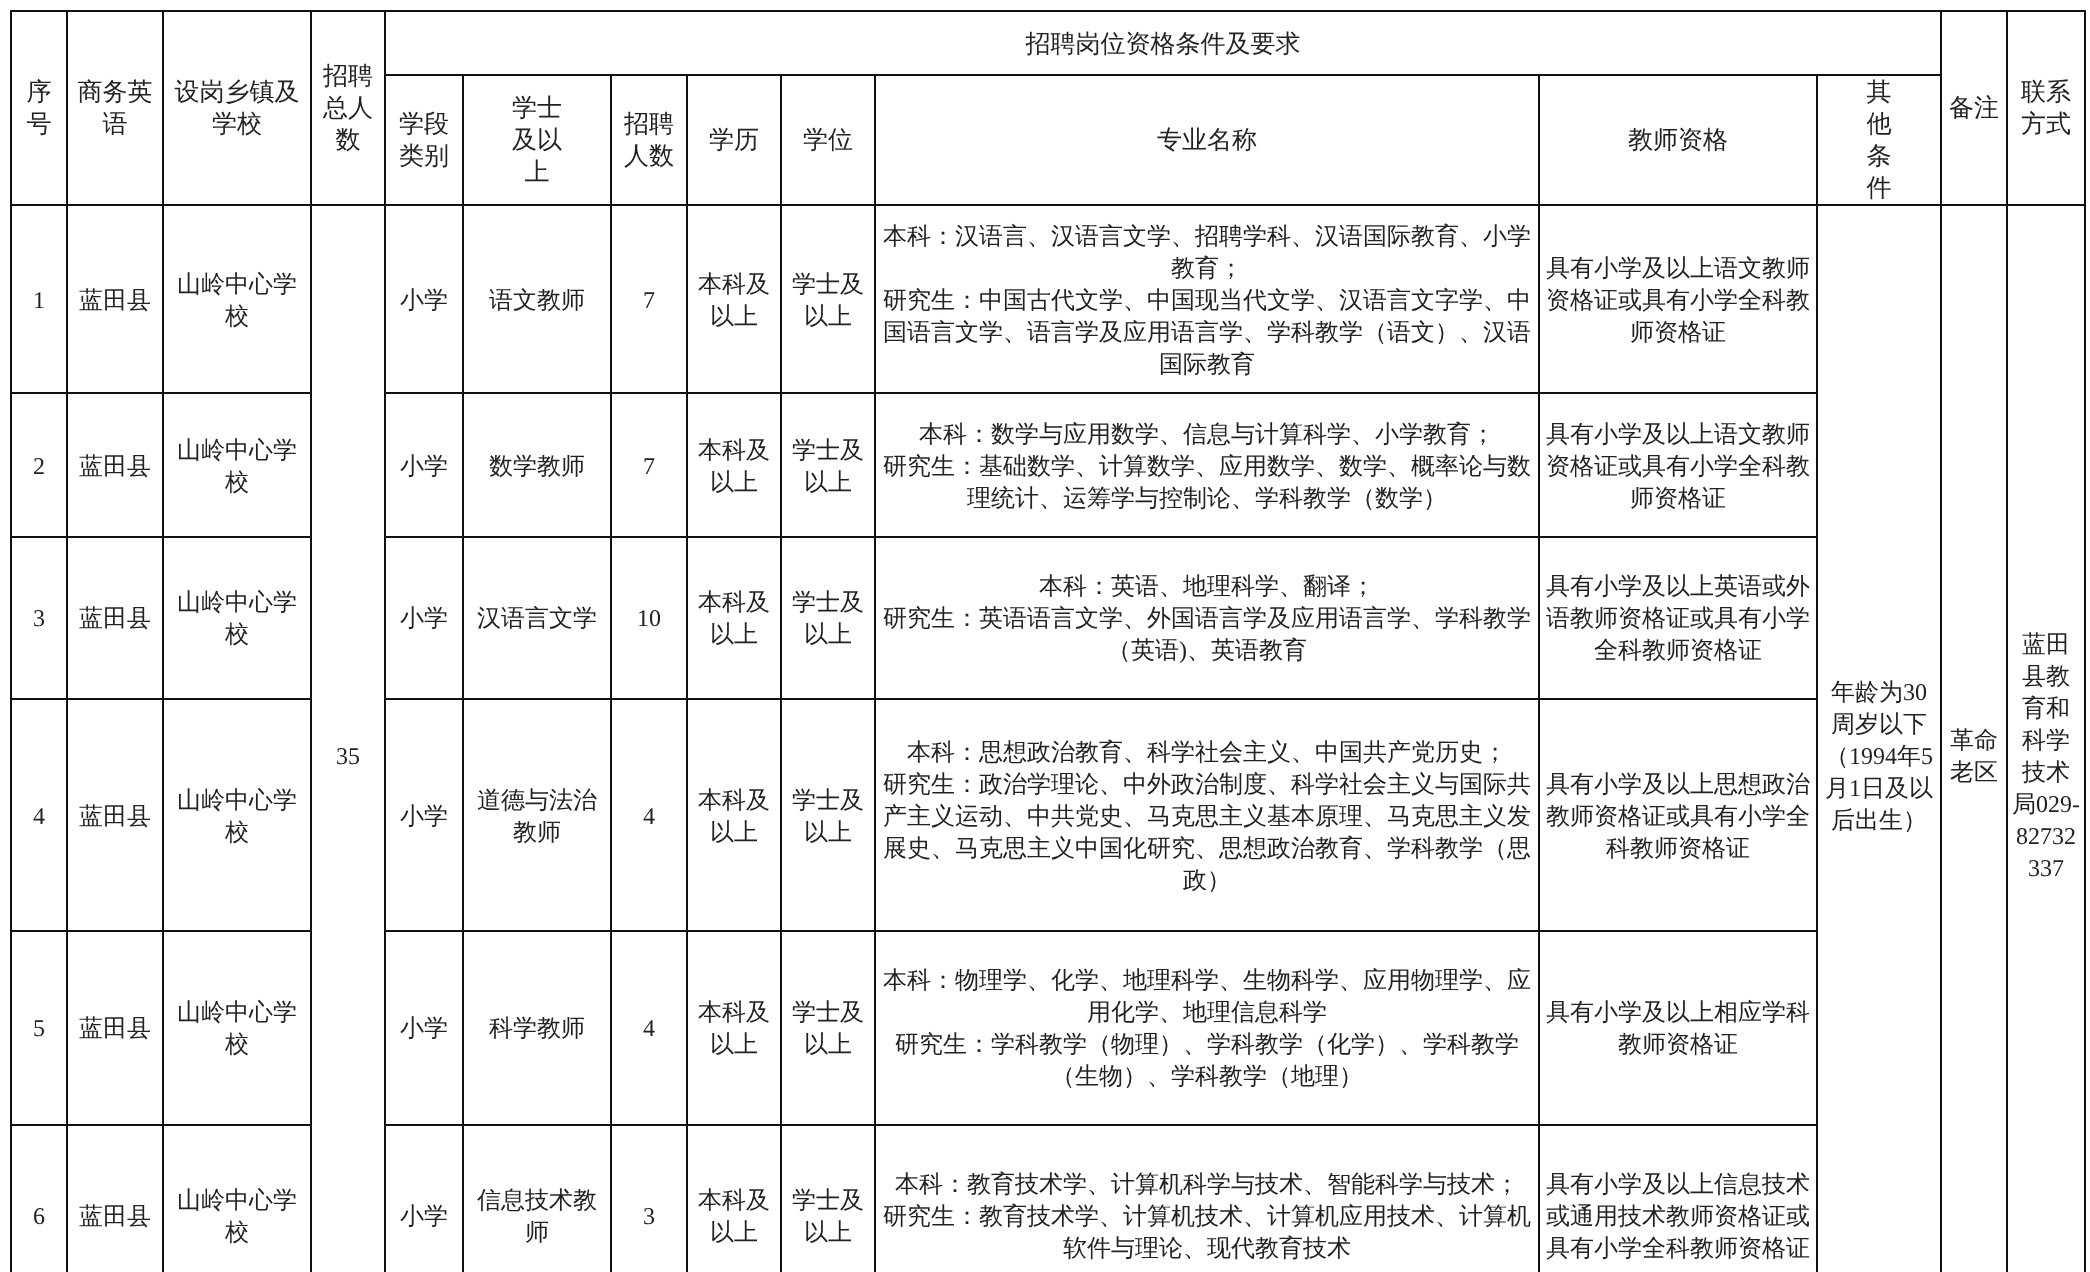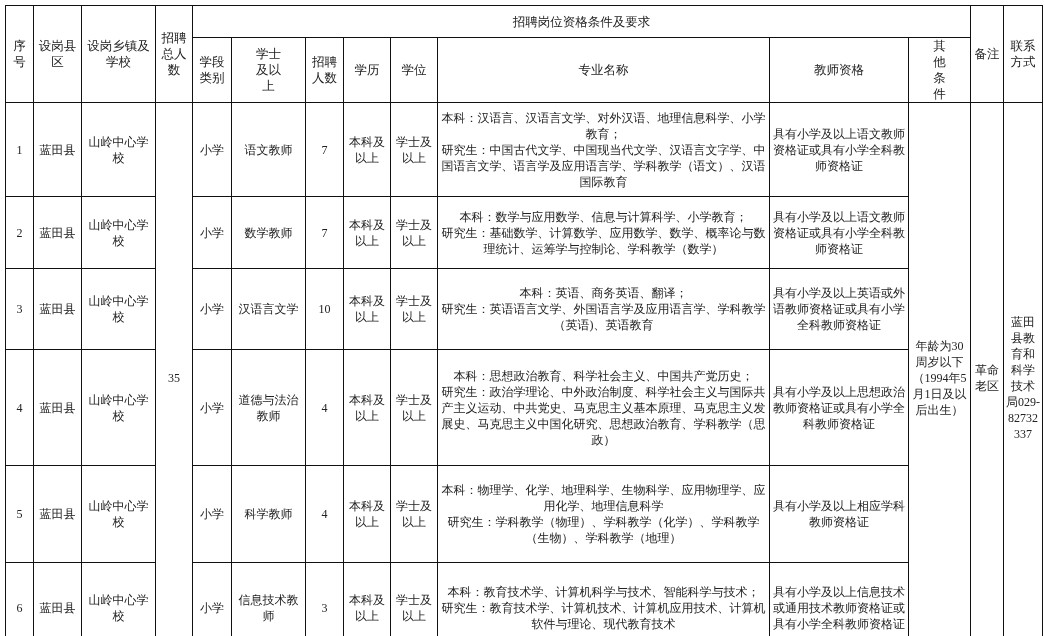--- a/index.html
+++ b/index.html
@@ -51,21 +51,21 @@
     <col style="width:47px">
     <col style="width:332px">
     <col style="width:139px">
     <col style="width:62px">
     <col style="width:33px">
     <col style="width:39px">
   </colgroup>
   <thead>
     <tr class="h1">
       <th rowspan="2" class="narrow">序号</th>
-      <th rowspan="2" class="narrow">设岗县区</th>
+      <th rowspan="2" class="narrow">商务英语</th>
       <th rowspan="2">设岗乡镇及学校</th>
       <th rowspan="2">招聘总人数</th>
       <th colspan="8">招聘岗位资格条件及要求</th>
       <th rowspan="2">备注</th>
       <th rowspan="2">联系方式</th>
     </tr>
     <tr class="h2">
       <th>学段类别</th>
       <th class="narrow" style="padding:0 18px">学士及以上</th>
       <th>招聘人数</th>
@@ -82,21 +82,21 @@
       <td>1</td>
       <td>蓝田县</td>
       <td>山岭中心学校</td>
       <td rowspan="6">35</td>
       <td>小学</td>
       <td>语文教师</td>
       <td>7</td>
       <td>本科及以上</td>
       <td>学士及以上</td>
       <td class="left">
-        <div>本科：汉语言、汉语言文学、对外汉语、地理信息科学、小学教育；</div>
+        <div>本科：汉语言、汉语言文学、招聘学科、汉语国际教育、小学教育；</div>
         <div>研究生：中国古代文学、中国现当代文学、汉语言文字学、中国语言文学、语言学及应用语言学、学科教学（语文）、汉语国际教育</div>
       </td>
       <td class="left">具有小学及以上语文教师资格证或具有小学全科教师资格证</td>
       <td rowspan="6">年龄为30周岁以下（1994年5月1日及以后出生）</td>
       <td rowspan="6">革命老区</td>
       <td rowspan="6" class="contact">蓝田县教育和科学技术局029-82732337</td>
     </tr>
 
     <tr class="r2">
       <td>2</td>
@@ -117,21 +117,21 @@
     <tr class="r3">
       <td>3</td>
       <td>蓝田县</td>
       <td>山岭中心学校</td>
       <td>小学</td>
       <td>汉语言文学</td>
       <td>10</td>
       <td>本科及以上</td>
       <td>学士及以上</td>
       <td class="left">
-        <div>本科：英语、商务英语、翻译；</div>
+        <div>本科：英语、地理科学、翻译；</div>
         <div>研究生：英语语言文学、外国语言学及应用语言学、学科教学（英语)、英语教育</div>
       </td>
       <td class="left">具有小学及以上英语或外语教师资格证或具有小学全科教师资格证</td>
     </tr>
 
     <tr class="r4">
       <td>4</td>
       <td>蓝田县</td>
       <td>山岭中心学校</td>
       <td>小学</td>

